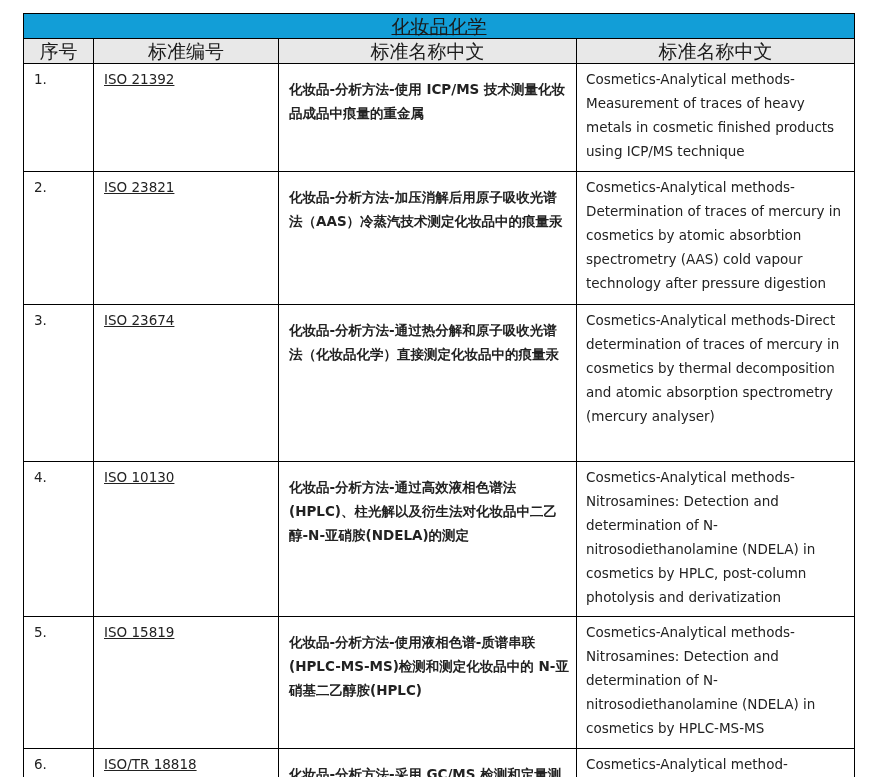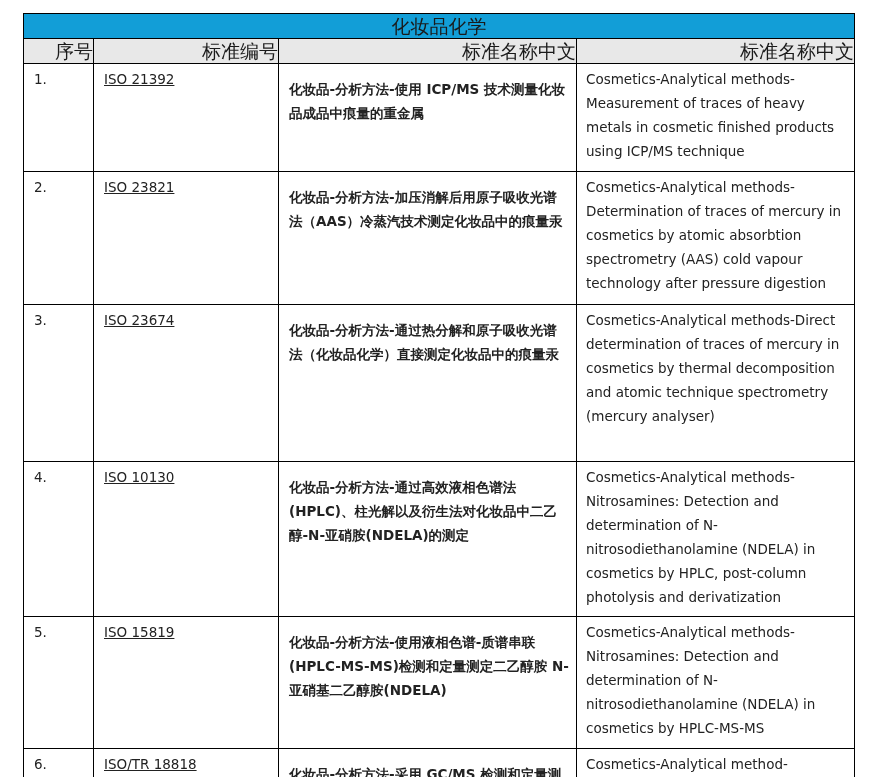--- a/index.html
+++ b/index.html
@@ -28,29 +28,30 @@
     }
     .title-row td {
       background: #129ed7;
       height: 24px;
       font-family: "DejaVu Sans", sans-serif;
       font-size: 19px;
       line-height: 24px;
       text-align: center;
       color: #1a1a1a;
       font-weight: normal;
+      text-decoration: underline;
     }
     .header-row th {
       background: #e8e8e8;
       height: 24px;
       font-family: "DejaVu Sans", sans-serif;
       font-size: 19px;
       line-height: 24px;
       font-weight: normal;
-      text-align: right;
+      text-align: center;
       color: #1a1a1a;
     }
     .data-row td {
       font-family: "DejaVu Sans", sans-serif;
       font-size: 13.5px;
       line-height: 24px;
       color: #222;
     }
     .c-no { padding-left: 10px; padding-top: 3px; }
     .c-code { padding-left: 10px; padding-top: 3px; text-decoration: underline; }
@@ -93,32 +94,32 @@
     <tr class="data-row r2">
       <td class="c-no">2.</td>
       <td class="c-code">ISO 23821</td>
       <td class="c-cn">化妆品-分析方法-加压消解后用原子吸收光谱法（AAS）冷蒸汽技术测定化妆品中的痕量汞</td>
       <td class="c-en">Cosmetics-Analytical methods-Determination of traces of mercury in cosmetics by atomic absorbtion spectrometry (AAS) cold vapour technology after pressure digestion</td>
     </tr>
     <tr class="data-row r3">
       <td class="c-no">3.</td>
       <td class="c-code">ISO 23674</td>
       <td class="c-cn">化妆品-分析方法-通过热分解和原子吸收光谱法（化妆品化学）直接测定化妆品中的痕量汞</td>
-      <td class="c-en">Cosmetics-Analytical methods-Direct determination of traces of mercury in cosmetics by thermal decomposition and atomic technique spectrometry (mercury analyser)</td>
+      <td class="c-en">Cosmetics-Analytical methods-Direct determination of traces of mercury in cosmetics by thermal decomposition and atomic absorption spectrometry (mercury analyser)</td>
     </tr>
     <tr class="data-row r4">
       <td class="c-no">4.</td>
       <td class="c-code">ISO 10130</td>
       <td class="c-cn">化妆品-分析方法-通过高效液相色谱法(HPLC)、柱光解以及衍生法对化妆品中二乙醇-N-亚硝胺(NDELA)的测定</td>
       <td class="c-en">Cosmetics-Analytical methods-Nitrosamines: Detection and determination of N-nitrosodiethanolamine (NDELA) in cosmetics by HPLC, post-column photolysis and derivatization</td>
     </tr>
     <tr class="data-row r5">
       <td class="c-no">5.</td>
       <td class="c-code">ISO 15819</td>
-      <td class="c-cn">化妆品-分析方法-使用液相色谱-质谱串联(HPLC-MS-MS)检测和定量测定二乙醇胺 N-亚硝基二乙醇胺(NDELA)</td>
+      <td class="c-cn">化妆品-分析方法-使用液相色谱-质谱串联(HPLC-MS-MS)检测和测定化妆品中的 N-亚硝基二乙醇胺(HPLC)</td>
       <td class="c-en">Cosmetics-Analytical methods-Nitrosamines: Detection and determination of N-nitrosodiethanolamine (NDELA) in cosmetics by HPLC-MS-MS</td>
     </tr>
     <tr class="data-row r6">
       <td class="c-no">6.</td>
       <td class="c-code">ISO/TR 18818</td>
       <td class="c-cn">化妆品-分析方法-采用 GC/MS 检测和定量测定二乙醇胺(DEA)</td>
       <td class="c-en">Cosmetics-Analytical method-Detection and quantitative determination of Diethanolamine (DEA) by GC/MS</td>
     </tr>
   </tbody>
     </table>

